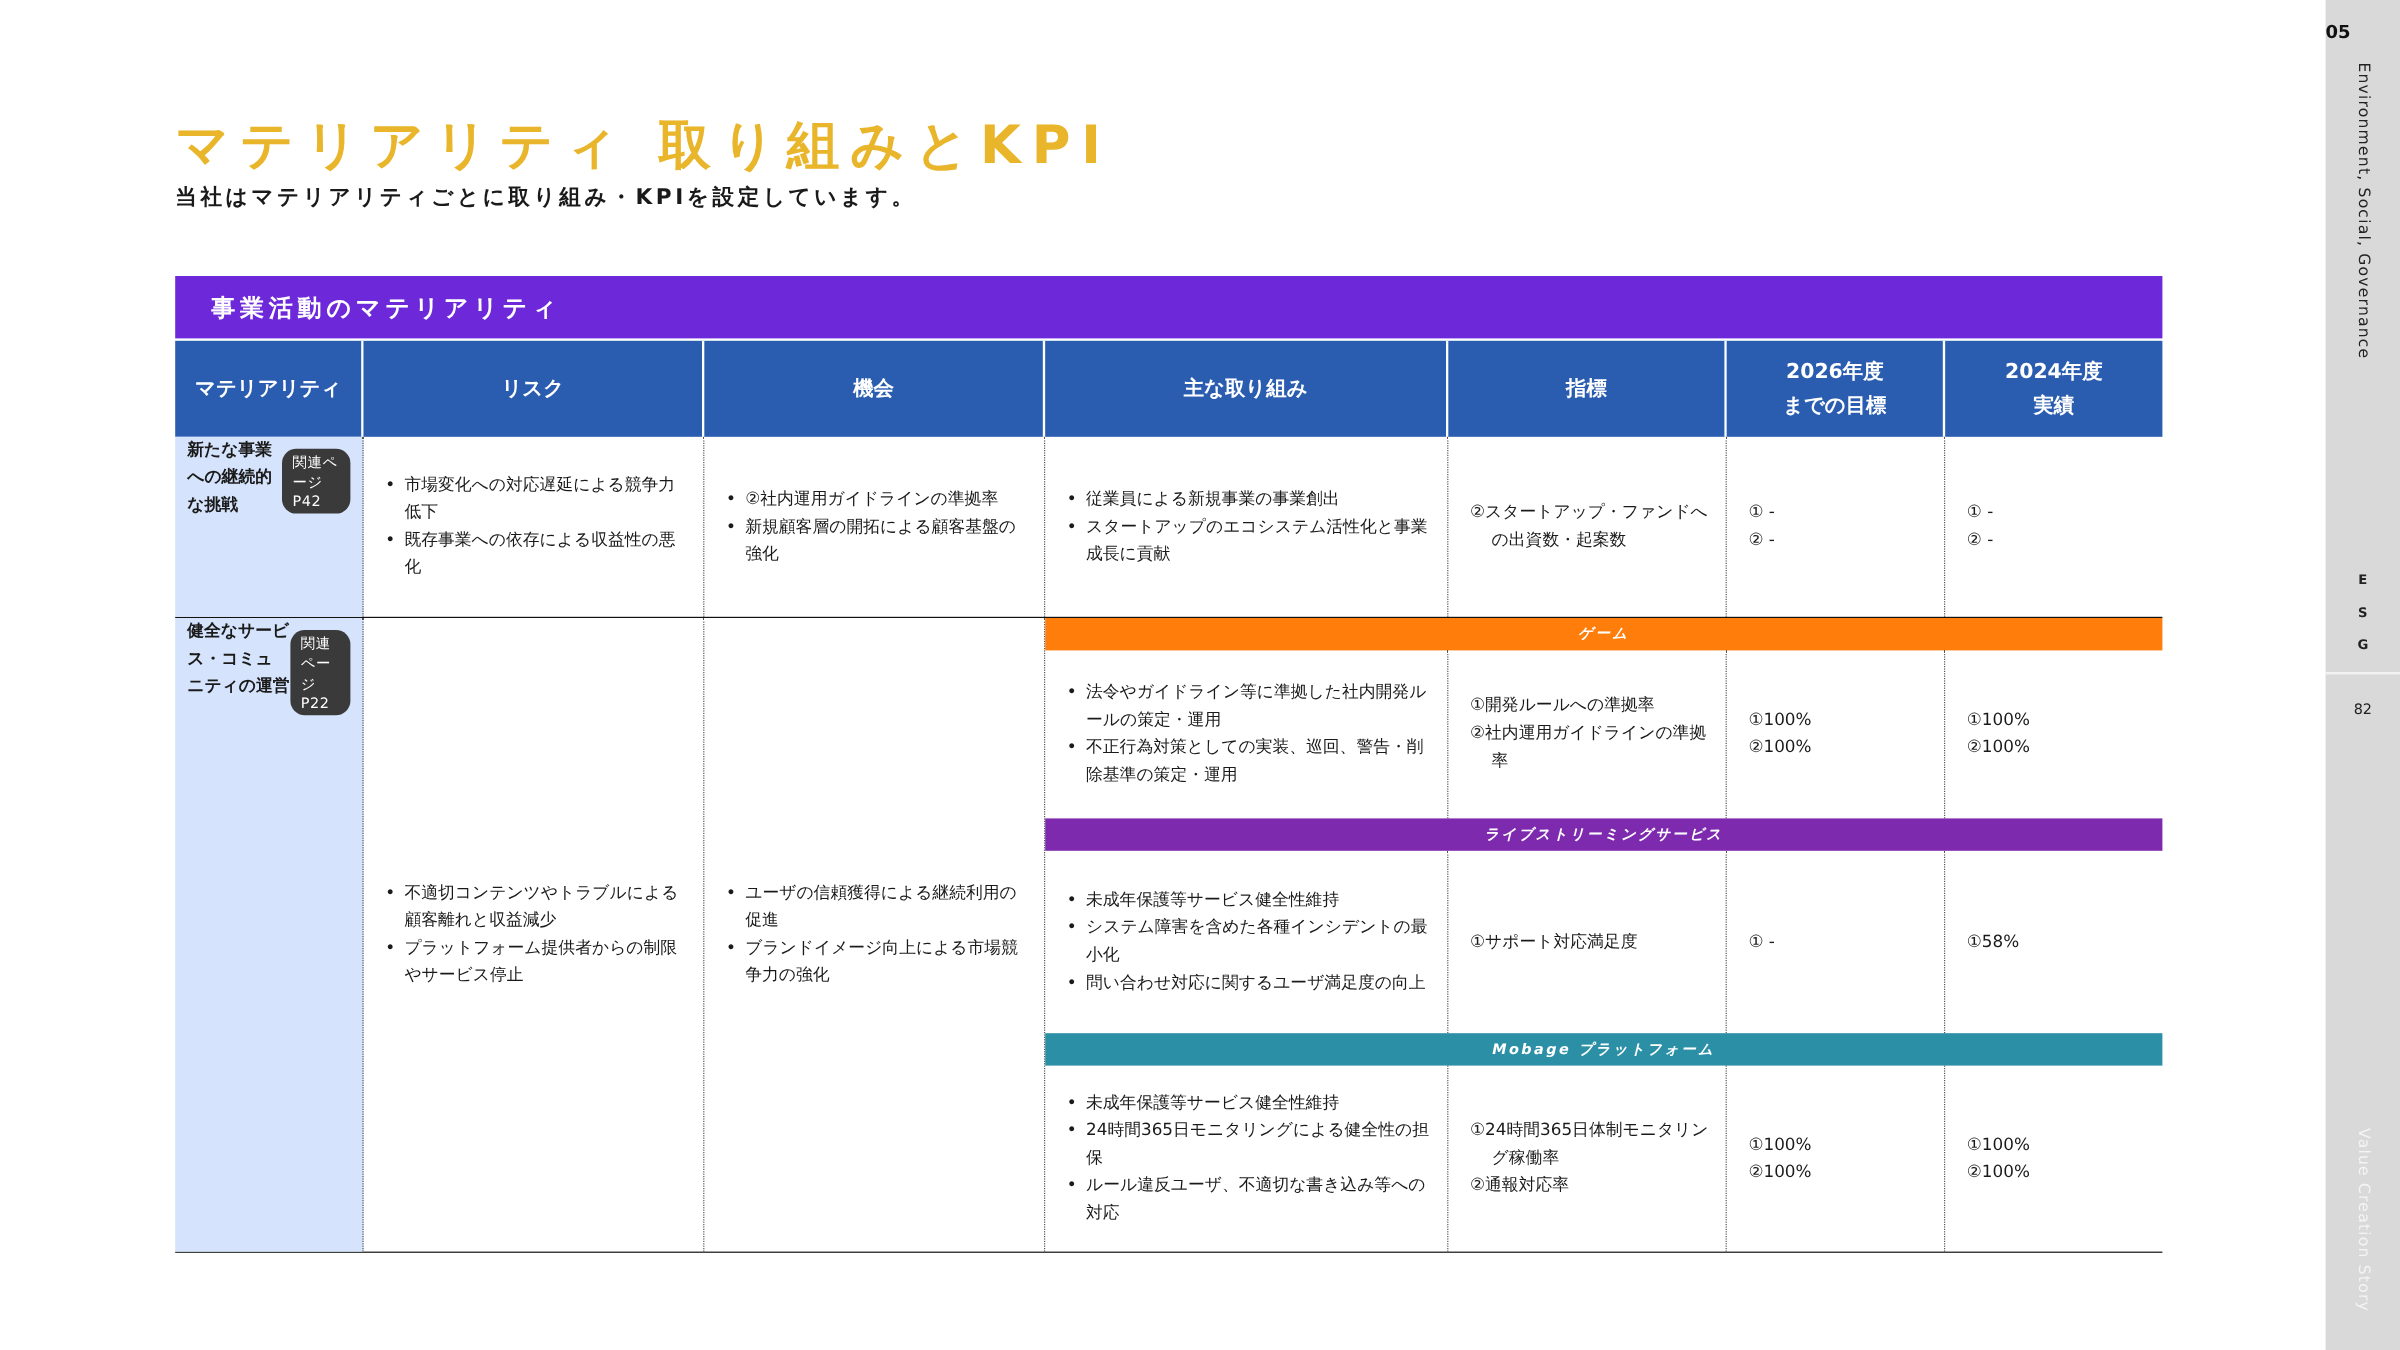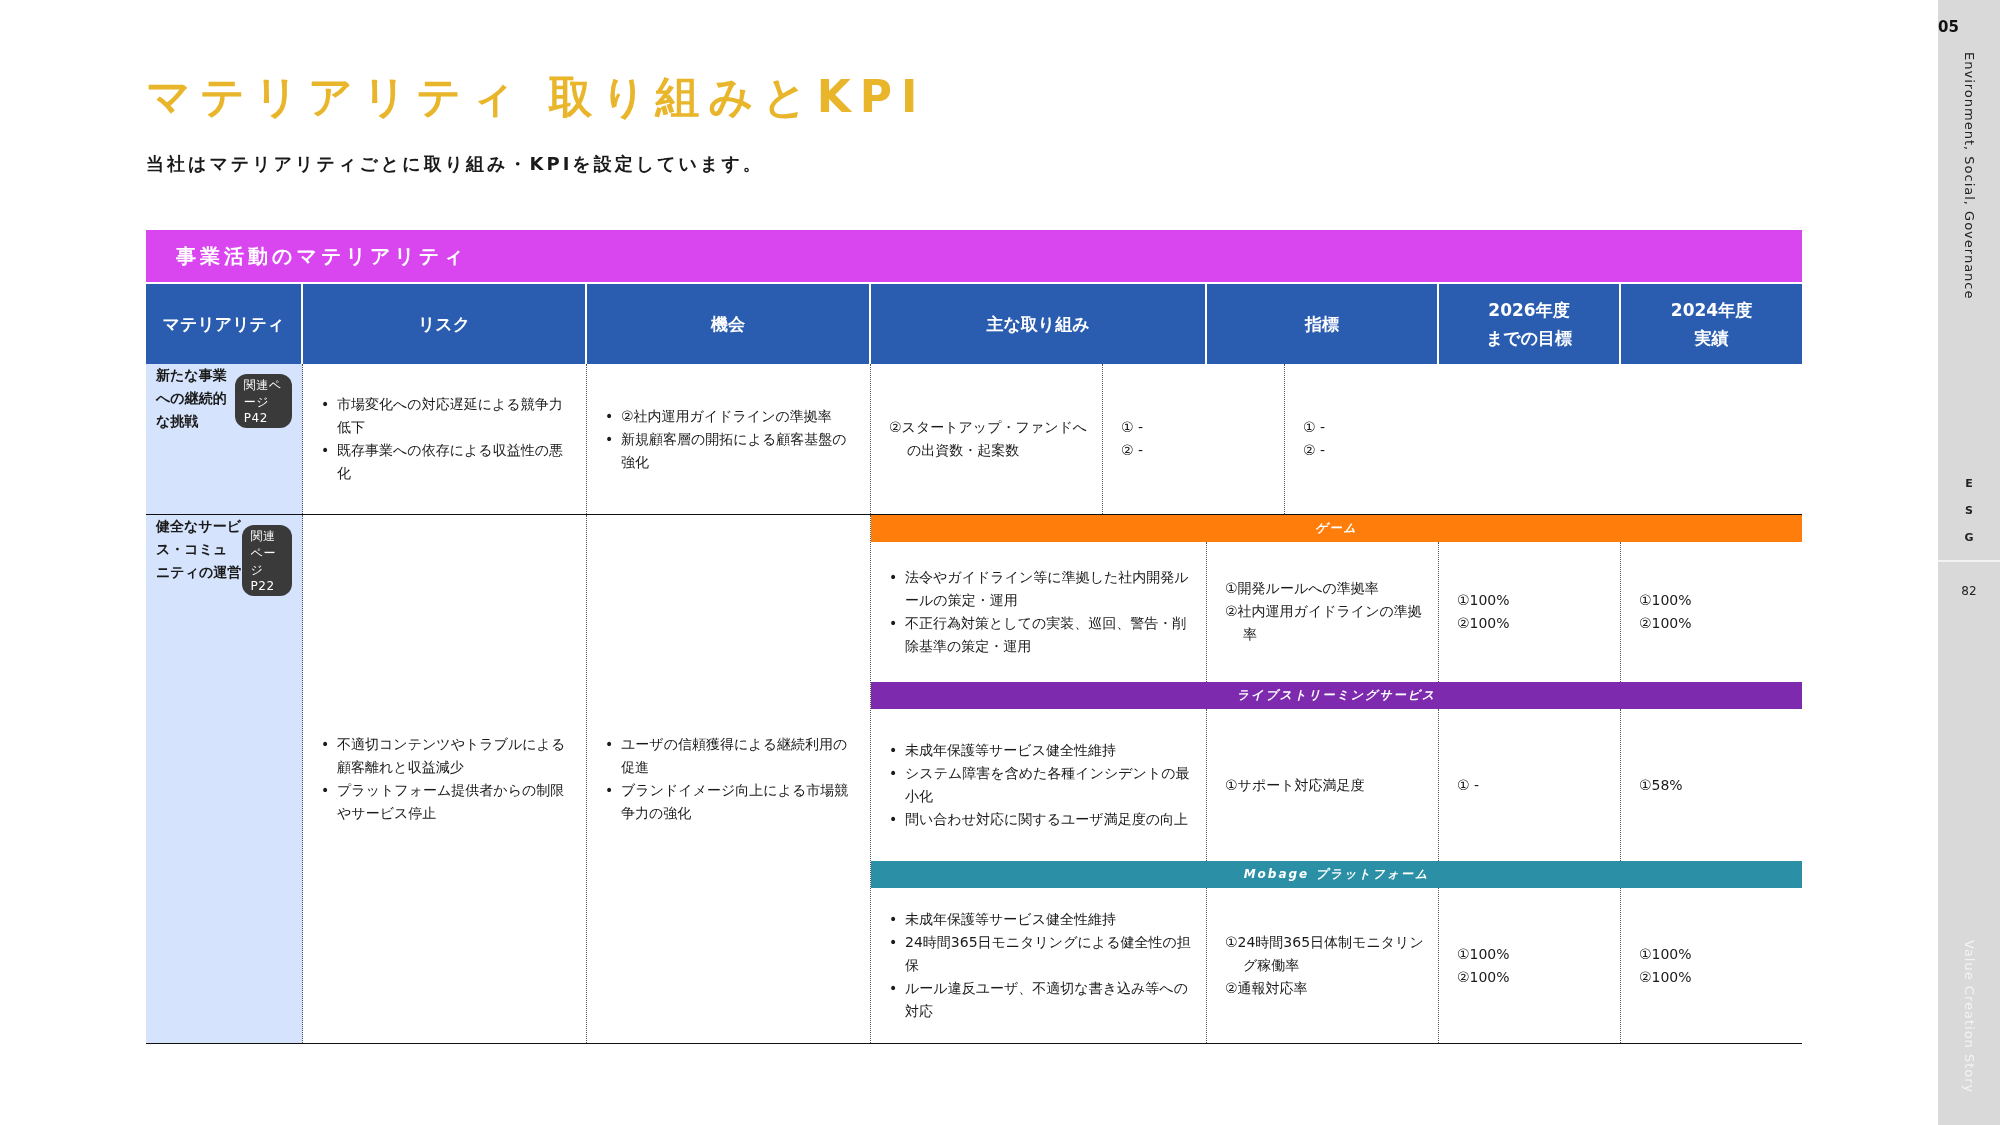--- a/index.html
+++ b/index.html
@@ -1,23 +1,23 @@
 <!DOCTYPE html>
 <html><head>
 <meta charset="utf-8">
 <style>
   * { box-sizing: border-box; margin: 0; padding: 0; }
   html, body { width: 2000px; height: 1125px; background: #ffffff; overflow: hidden; }
   body { position: relative; font-family: "DejaVu Sans", "Liberation Sans", sans-serif; color: #1a1a1a; }
 
-  .title { position: absolute; left: 146px; top: 68px; font-size: 44px; font-weight: bold; color: #e9b52a; letter-spacing: 9px; white-space: nowrap; }
+  .title { position: absolute; left: 146px; top: 92px; font-size: 44px; font-weight: bold; color: #e9b52a; letter-spacing: 9px; white-space: nowrap; }
   .subtitle { position: absolute; left: 146px; top: 152px; font-size: 18px; font-weight: bold; color: #1a1a1a; letter-spacing: 3px; white-space: nowrap; }
 
   .table { position: absolute; left: 146px; top: 230px; width: 1656px; }
-  .sec-header { height: 52px; background: #d946ef; color: #fff; font-size: 20px; font-weight: bold; letter-spacing: 4px; padding-left: 30px; line-height: 52px; }
+  .sec-header { height: 52px; background: #6d28d9; color: #fff; font-size: 20px; font-weight: bold; letter-spacing: 4px; padding-left: 30px; line-height: 52px; }
   .col-header { display: flex; height: 80px; margin-top: 2px; }
   .col-header .hc { background: #2a5db0; color: #fff; font-size: 17px; font-weight: bold; display: flex; align-items: center; justify-content: center; text-align: center; line-height: 28px; border-right: 2px solid #fff; white-space: pre-line; }
   .col-header .hc:last-child { border-right: none; }
 
   .w1 { width: 157px; } .w2 { width: 284px; } .w3 { width: 284px; } .w4 { width: 336px; }
   .w5 { width: 232px; } .w6 { width: 182px; } .w7 { width: 181px; }
 
   .row { display: flex; position: relative; }
   .row1 { height: 151px; border-bottom: 1.5px solid #111; }
   .row2 { height: 529px; border-bottom: 1.5px solid #111; }
@@ -78,20 +78,26 @@
         <li>市場変化への対応遅延による競争力低下</li>
         <li>既存事業への依存による収益性の悪化</li>
       </ul>
     </div>
     <div class="cell w3">
       <ul class="bullets">
         <li>②社内運用ガイドラインの準拠率</li>
         <li>新規顧客層の開拓による顧客基盤の強化</li>
       </ul>
     </div>
+    <div class="cell w4">
+      <ul class="bullets">
+        <li>従業員による新規事業の事業創出</li>
+        <li>スタートアップのエコシステム活性化と事業成長に貢献</li>
+      </ul>
+    </div>
     <div class="cell w5 ind">
       <div>②スタートアップ・ファンドへの出資数・起案数</div>
     </div>
     <div class="cell w6">
       <div>① -</div>
       <div>② -</div>
     </div>
     <div class="cell w7 last">
       <div>① -</div>
       <div>② -</div>

